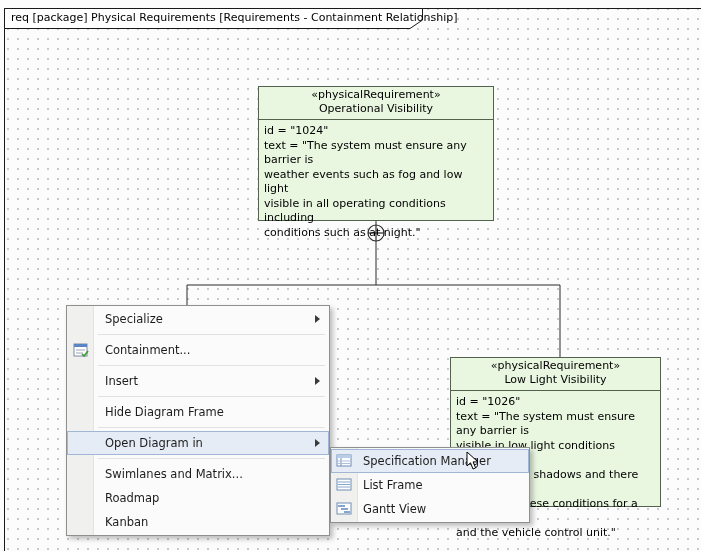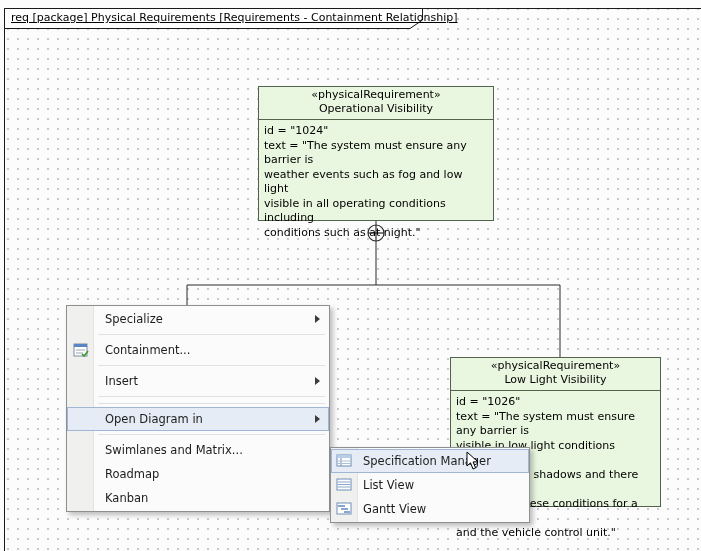--- a/index.html
+++ b/index.html
@@ -15,21 +15,21 @@
     background-position: 3px 4px;
   }
   
   .frame-border {
     position:absolute; left:4px; top:8px; right:-1px; bottom:-1px;
     border-top:1px solid #1a1a1a; border-left:1px solid #1a1a1a;
     pointer-events:none;
   }
   .frame-label-svg { position:absolute; left:4px; top:8px; }
   .frame-label-text {
-    position:absolute; left:11px; top:11px; font-size:11px; color:#000; white-space:nowrap;text-decoration:underline;
+    position:absolute; left:11px; top:11px; font-size:11px; color:#000; white-space:nowrap;
   }
   
   .connectors { position:absolute; left:0; top:0; }
   
   .req-box {
     position:absolute; background:#eaf7e0; border:1px solid #52624f;
     font-size:11px; color:#000;
   }
   .req-box.op  { left:258px; top:86px;  width:236px; height:135px; }
   .req-box.low { left:450px; top:357px; width:211px; height:150px; }
@@ -143,20 +143,23 @@
       <span>Containment...</span>
     </div>
     <div class="menu-sep"></div>
 
     <div class="menu-item">
       <span>Insert</span>
       <span class="sub-arrow"></span>
     </div>
     <div class="menu-sep"></div>
 
+    <div class="menu-item">
+      <span>Hide Diagram Frame</span>
+    </div>
     <div class="menu-sep"></div>
 
     <div class="menu-item hl">
       <span>Open Diagram in</span>
       <span class="sub-arrow"></span>
     </div>
     <div class="menu-sep"></div>
 
     <div class="menu-item">
       <span>Swimlanes and Matrix...</span>
@@ -183,21 +186,21 @@
       <span>Specification Manager</span>
     </div>
 
     <div class="menu-item">
       <svg class="menu-icon" width="16" height="14">
         <rect x="1" y="1" width="14" height="11" fill="#ffffff" stroke="#6e8cb4"></rect>
         <line x1="2" y1="4" x2="14" y2="4" stroke="#88a6cc"></line>
         <line x1="2" y1="6.5" x2="14" y2="6.5" stroke="#88a6cc"></line>
         <line x1="2" y1="9" x2="14" y2="9" stroke="#88a6cc"></line>
       </svg>
-      <span>List View</span>
+      <span>List Frame</span>
     </div>
 
     <div class="menu-item">
       <svg class="menu-icon" width="16" height="14">
         <rect x="1" y="1" width="14" height="11" fill="#ffffff" stroke="#6e8cb4"></rect>
         <rect x="2" y="3" width="7" height="2" fill="#88a6cc"></rect>
         <rect x="5" y="6" width="7" height="2" fill="#88a6cc"></rect>
         <rect x="8" y="9" width="6" height="2" fill="#88a6cc"></rect>
       </svg>
       <span>Gantt View</span>

